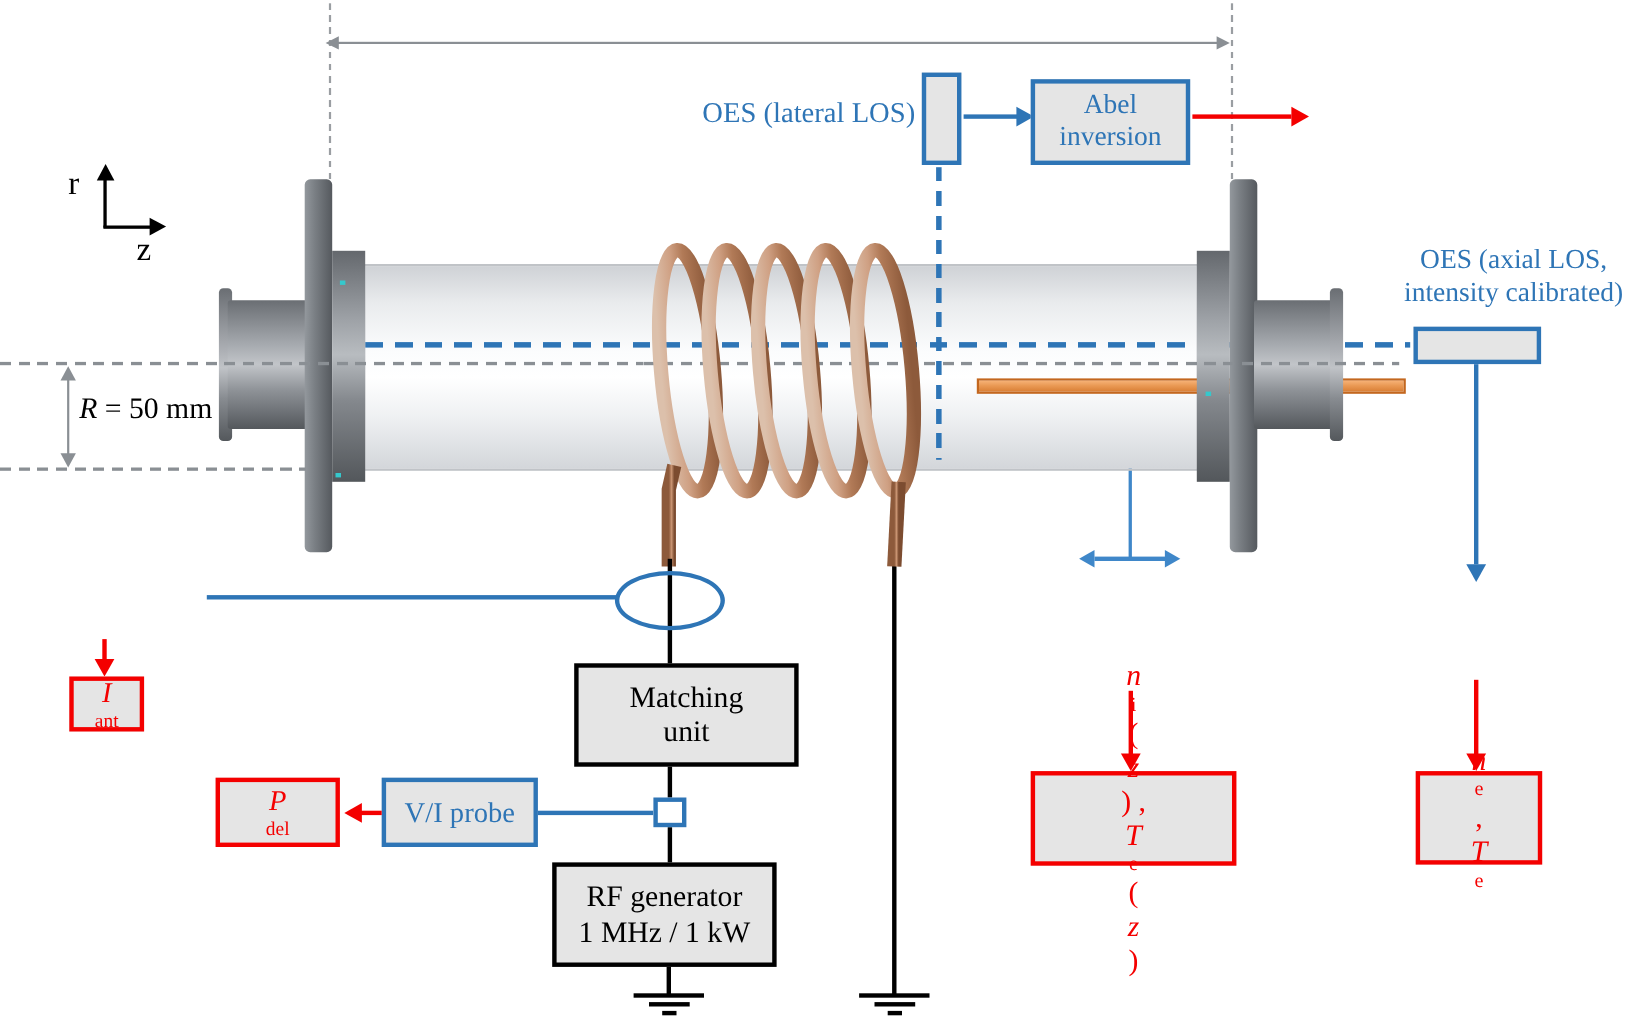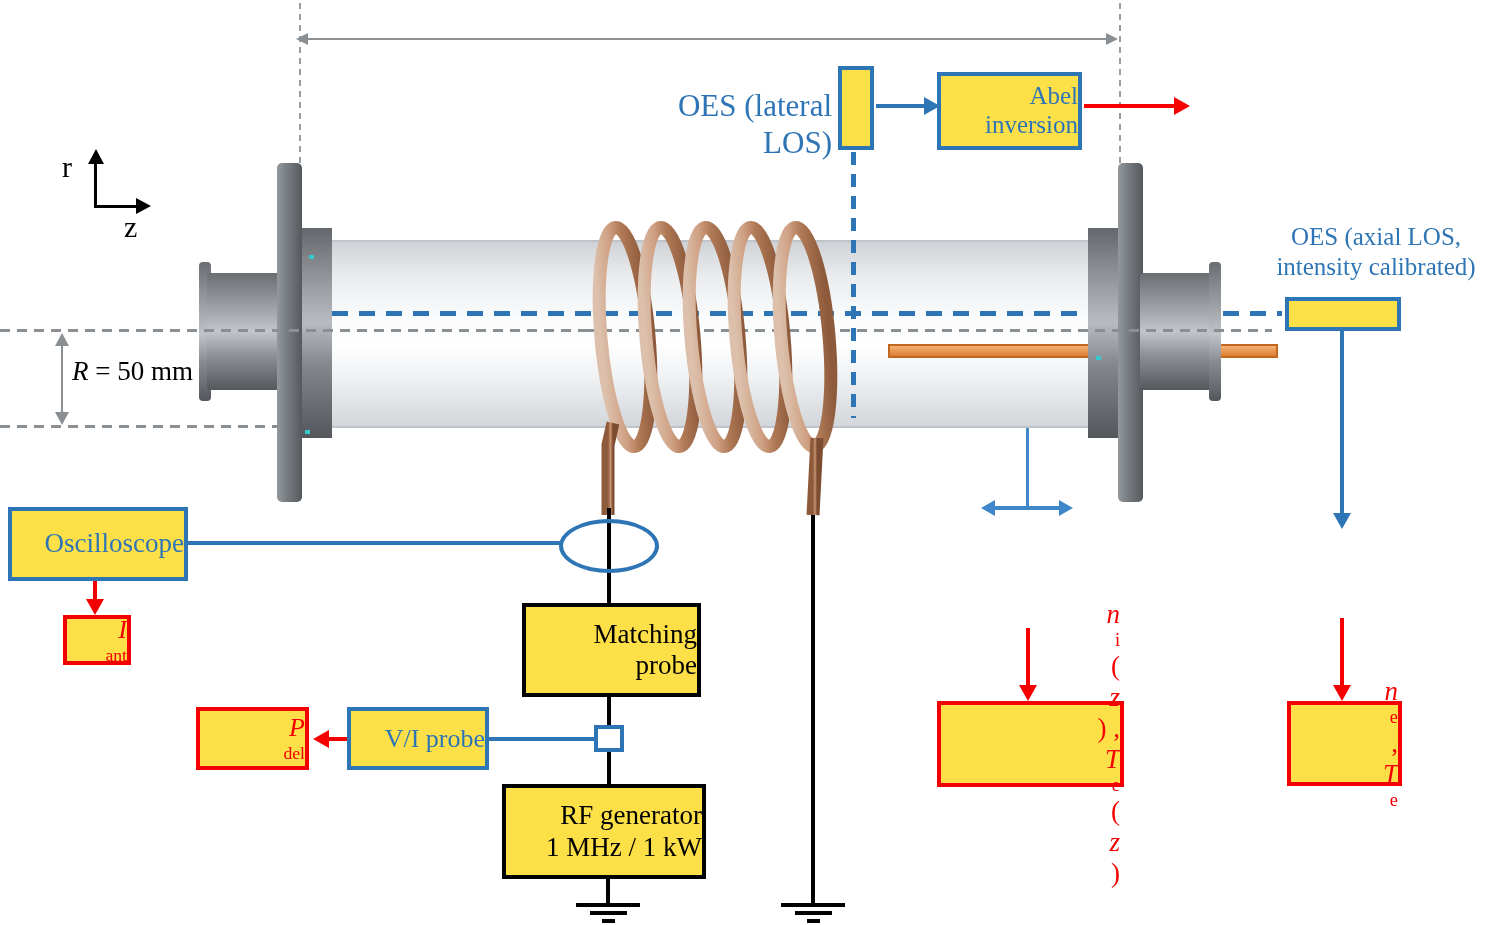--- a/index.html
+++ b/index.html
@@ -5,21 +5,21 @@
   :root{
     --blue:#2E75B6; --light-blue:#3F87C9; --red:#F40000; --dim-gray:#8a8f94;
     --copper:#B27858; --probe-orange:#EFA061;
   }
   *{box-sizing:border-box;margin:0;padding:0}
   body{background:#ffffff;font-family:"Liberation Serif","DejaVu Serif",serif}
   .stage{position:relative;width:1500px;height:925px;background:#fff;overflow:hidden}
   .abs{position:absolute}
   .ln{position:absolute;background:currentColor}
   .lbl{position:absolute;line-height:1.18}
-  .box{position:absolute;background:#fde047;display:flex;flex-direction:column;align-items:flex-end;justify-content:center;text-align:center;line-height:1.15;z-index:10}
+  .box{position:absolute;background:#e5e5e5;display:flex;flex-direction:column;align-items:center;justify-content:center;text-align:center;line-height:1.15;z-index:10}
   .box.blue{border:4px solid var(--blue);color:var(--blue)}
   .box.red{border:4px solid var(--red);color:var(--red)}
   .box.red.thick{border-width:5px}
   .box.black{border:4px solid #000;color:#000}
   .tri{position:absolute;width:0;height:0}
   .tri-r{border-top:9px solid transparent;border-bottom:9px solid transparent;border-left:16px solid currentColor}
   .tri-l{border-top:9px solid transparent;border-bottom:9px solid transparent;border-right:16px solid currentColor}
   .tri-u{border-left:9px solid transparent;border-right:9px solid transparent;border-bottom:16px solid currentColor}
   .tri-d{border-left:9px solid transparent;border-right:9px solid transparent;border-top:16px solid currentColor}
   .tri-l.mid{border-top-width:8px;border-bottom-width:8px;border-right-width:14px}
@@ -109,21 +109,21 @@
   <div class="disc" style="left:277px;top:163px;width:25px;height:339px"></div>
   <div class="hub" style="left:302px;top:228px;width:30px;height:210px"></div>
   <div class="hub" style="left:1088px;top:228px;width:30px;height:210px"></div>
   <div class="disc" style="left:1118px;top:163px;width:25px;height:339px"></div>
   <div class="port" style="left:1140px;top:273px;width:72px;height:117px"></div>
   <div class="pflange" style="left:1209px;top:262px;width:12px;height:139px"></div>
   <div class="speck" style="left:309px;top:255px"></div>
   <div class="speck" style="left:305px;top:430px"></div>
   <div class="speck" style="left:1096px;top:356px"></div>
 
-  <div class="lbl" style="left:606px;top:88px;width:226px;text-align:right;font-size:31px;color:var(--blue)">OES (lateral LOS)</div>
+  <div class="lbl" style="left:606px;top:88px;width:226px;text-align:right;font-size:26px;color:var(--blue)">OES (lateral LOS)</div>
   <div class="box blue" style="left:838px;top:66px;width:36px;height:84px"></div>
   <div class="dash-v-blue" style="left:851px;top:152px;height:266px"></div>
   <div class="ln" style="left:876px;top:104px;width:50px;height:4px;color:var(--blue)"></div>
   <div class="tri tri-r" style="left:924px;top:97px;color:var(--blue)"></div>
   <div class="box blue" style="left:937px;top:72px;width:145px;height:78px;font-size:25px">
     <div>Abel</div>
     <div>inversion</div>
   </div>
   <div class="ln" style="left:1084px;top:104px;width:90px;height:4px;color:var(--red)"></div>
   <div class="tri tri-r" style="left:1174px;top:97px;color:var(--red)"></div>
@@ -140,35 +140,34 @@
   <div class="box red" style="left:1287px;top:701px;width:115px;height:85px;font-size:27px"><i>n</i><sub>e</sub> , <i>T</i><sub>e</sub></div>
 
   <div class="ln" style="left:1026px;top:357px;width:3px;height:152px;color:var(--light-blue)"></div>
   <div class="ln" style="left:995px;top:506px;width:66px;height:4px;color:var(--light-blue)"></div>
   <div class="tri tri-l mid" style="left:981px;top:500px;color:var(--light-blue)"></div>
   <div class="tri tri-r mid" style="left:1059px;top:500px;color:var(--light-blue)"></div>
   <div class="ln" style="left:1026px;top:628px;width:4px;height:58px;color:var(--red)"></div>
   <div class="tri tri-d" style="left:1019px;top:685px;color:var(--red)"></div>
   <div class="box red" style="left:937px;top:701px;width:187px;height:86px;font-size:27px"><i>n</i><sub>i</sub>(<i>z</i>) , <i>T</i><sub>e</sub>(<i>z</i>)</div>
 
-  <div class="box blue" style="left:8px;top:507px;width:180px;height:74px;font-size:27px">Oscilloscope</div>
   <div class="ln" style="left:188px;top:541px;width:374px;height:4px;color:var(--blue)"></div>
   <div class="ln" style="left:93px;top:581px;width:4px;height:20px;color:var(--red)"></div>
   <div class="tri tri-d" style="left:86px;top:599px;color:var(--red)"></div>
   <div class="box red" style="left:63px;top:615px;width:68px;height:50px;font-size:26px">
       <i>I</i>
       <sub>ant</sub>
     </div>
 
   <div class="gline" style="left:607px;top:508px;width:4px;height:97px;z-index:8"></div>
   <div class="abs" style="left:559px;top:519px;width:100px;height:54px;border:4px solid var(--blue);border-radius:50%;z-index:10"></div>
 
-  <div class="box black" style="left:522px;top:603px;width:179px;height:94px;font-size:27px">
+  <div class="box black" style="left:522px;top:603px;width:204px;height:94px;font-size:27px">
     <div>Matching</div>
-    <div>probe</div>
+    <div>unit</div>
   </div>
   <div class="gline" style="left:607px;top:697px;width:4px;height:89px"></div>
   <div class="abs" style="left:594px;top:725px;width:30px;height:27px;border:4px solid var(--blue);background:#fff;z-index:11"></div>
   <div class="ln" style="left:489px;top:737px;width:105px;height:4px;color:var(--blue);z-index:10"></div>
   <div class="box blue" style="left:347px;top:707px;width:142px;height:63px;font-size:26px">V/I probe</div>
   <div class="ln" style="left:327px;top:737px;width:20px;height:4px;color:var(--red);z-index:10"></div>
   <div class="tri tri-l" style="left:313px;top:730px;color:var(--red);z-index:10"></div>
   <div class="box red" style="left:196px;top:707px;width:113px;height:63px;font-size:26px">
       <i>P</i>
       <sub>del</sub>

